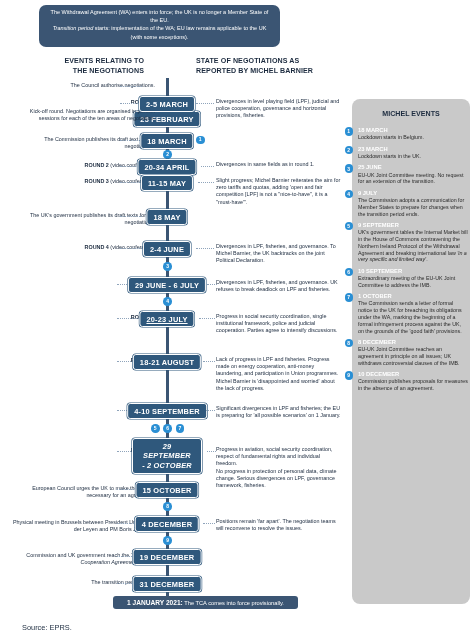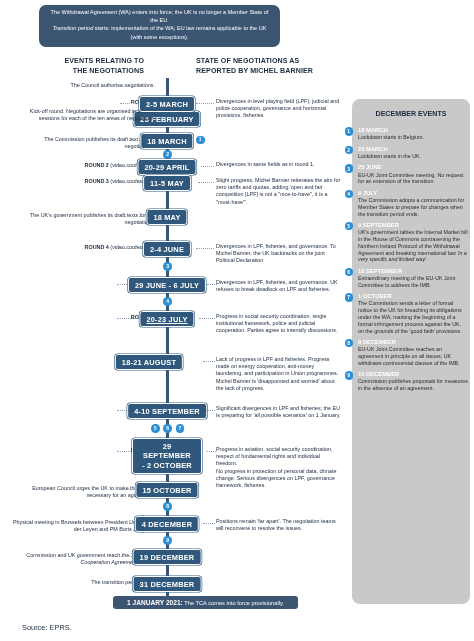--- a/index.html
+++ b/index.html
@@ -150,29 +150,29 @@
     <div class="dots-l" style="left:120px; top:5px; width:22px;"></div>
     <div class="datebox" style="left:167px; top:-2px;">18 MARCH</div>
     <div class="marker" style="left:196px; top:0.5px;">1</div>
   </div>
 
   <div class="marker" style="left:163.3px; top:150px;">2</div>
 
   <div class="row" style="top:161px;">
     <div class="left-text" style="top:1px; width:130px; right:185px;"><span class="lbl">ROUND 2</span> <span>(video conference)</span></div>
     <div class="dots-l" style="left:120px; top:5px; width:22px;"></div>
-    <div class="datebox" style="left:167px; top:-2px;">20-29 APRIL</div>
+    <div class="datebox" style="left:167px; top:-2px;">20-34 APRIL</div>
     <div class="dots-r" style="left:201px; top:5px; width:13px;"></div>
     <div class="right-text" style="left:216px; top:0px;">Divergences in same fields as in round 1.</div>
   </div>
 
   <div class="row" style="top:177px;">
     <div class="left-text" style="top:1px; width:130px; right:185px;"><span class="lbl">ROUND 3</span> <span>(video conference)</span></div>
     <div class="dots-l" style="left:120px; top:5px; width:22px;"></div>
-    <div class="datebox" style="left:167px; top:-2px;">11-5 MAY</div>
+    <div class="datebox" style="left:167px; top:-2px;">11-15 MAY</div>
     <div class="dots-r" style="left:198px; top:5px; width:16px;"></div>
     <div class="right-text" style="left:216px; top:0px;">Slight progress; Michel Barnier reiterates the aim for zero tariffs and quotas, adding 'open and fair competition [LPF] is not a "nice-to-have", it is a "must-have"'.</div>
   </div>
 
   <div class="row" style="top:211px;">
     <div class="left-text" style="top:1px; width:140px; right:185px;">The UK's government publishes its draft texts for the negotiations.</div>
     <div class="dots-l" style="left:120px; top:5px; width:22px;"></div>
     <div class="datebox" style="left:167px; top:-2px;">18 MAY</div>
   </div>
 
@@ -200,41 +200,41 @@
     <div class="left-text" style="top:1px; width:130px; right:185px;"><span class="lbl">ROUND 6</span></div>
     <div class="dots-l" style="left:117px; top:5px; width:24px;"></div>
     <div class="datebox" style="left:167px; top:-2px;text-decoration:underline;">20-23 JULY</div>
     <div class="dots-r" style="left:199px; top:5px; width:16px;"></div>
     <div class="right-text" style="left:216px; top:0px;">Progress in social security coordination, single institutional framework, police and judicial cooperation. Parties agree to intensify discussions.</div>
   </div>
 
   <div class="row" style="top:356px;">
     <div class="left-text" style="top:1px; width:130px; right:185px;"><span class="lbl">ROUND 7</span></div>
     <div class="dots-l" style="left:117px; top:5px; width:16px;"></div>
-    <div class="datebox" style="left:149px; top:-2px;text-align:center;">18-21 AUGUST</div>
+    <div class="datebox" style="left:167px; top:-2px;text-align:center;">18-21 AUGUST</div>
     <div class="dots-r" style="left:203px; top:5px; width:12px;"></div>
     <div class="right-text" style="left:216px; top:0px;">Lack of progress in LPF and fisheries. Progress made on energy cooperation, anti-money laundering, and participation in Union programmes. Michel Barnier is 'disappointed and worried' about the lack of progress.</div>
   </div>
 
   <div class="row" style="top:405px;">
     <div class="left-text" style="top:1px; width:130px; right:185px;"><span class="lbl">ROUND 8</span></div>
     <div class="dots-l" style="left:117px; top:5px; width:16px;"></div>
     <div class="datebox" style="left:167px; top:-2px;">4-10 SEPTEMBER</div>
     <div class="dots-r" style="left:206px; top:5px; width:9px;"></div>
     <div class="right-text" style="left:216px; top:0px;">Significant divergences in LPF and fisheries; the EU is preparing for 'all possible scenarios' on 1 January.</div>
   </div>
 
   <div class="marker" style="left:151px; top:424px;">5</div>
   <div class="marker" style="left:163.3px; top:424px;">6</div>
   <div class="marker" style="left:175.6px; top:424px;">7</div>
 
   <div class="row" style="top:440px;">
     <div class="left-text" style="top:7px; width:130px; right:185px;"><span class="lbl">ROUND 9</span></div>
     <div class="dots-l" style="left:117px; top:11px; width:16px;"></div>
-    <div class="datebox two-line" style="left:167px; top:-2px; width:70px;">29 SEPTEMBER<br>- 2 OCTOBER</div>
+    <div class="datebox two-line" style="left:167px; top:-2px; width:70px;font-style:italic;">29 SEPTEMBER<br>- 2 OCTOBER</div>
     <div class="dots-r" style="left:207px; top:11px; width:9px;"></div>
     <div class="right-text" style="left:216px; top:6px;">Progress in aviation, social security coordination, respect of fundamental rights and individual freedom.<br>No progress in protection of personal data, climate change. Serious divergences on LPF, governance framework, fisheries.</div>
   </div>
 
   <div class="row" style="top:484px;">
     <div class="left-text" style="top:1px; width:140px; right:185px;">European Council urges the UK to make the moves necessary for an agreement.</div>
     <div class="dots-l" style="left:117px; top:5px; width:23px;"></div>
     <div class="datebox" style="left:167px; top:-2px;">15 OCTOBER</div>
   </div>
 
@@ -262,21 +262,21 @@
     <div class="datebox" style="left:167px; top:-2px;">31 DECEMBER</div>
   </div>
 
   <div class="final-bar">
     <b>1 JANUARY 2021:</b><span> The TCA comes into force provisionally.</span>
   </div>
 
   <div class="source">Source: EPRS.</div>
 
   <div class="panel"></div>
-  <div class="panel-title">DECEMBER EVENTS</div>
+  <div class="panel-title">MICHEL EVENTS</div>
   <div class="panel-list">
 
     <div class="panel-item">
       <div class="panel-bullet">1</div>
       <div class="panel-date">18 MARCH</div>
       <div class="panel-desc">Lockdown starts in Belgium.</div>
     </div>
 
     <div class="panel-item">
       <div class="panel-bullet">2</div>

